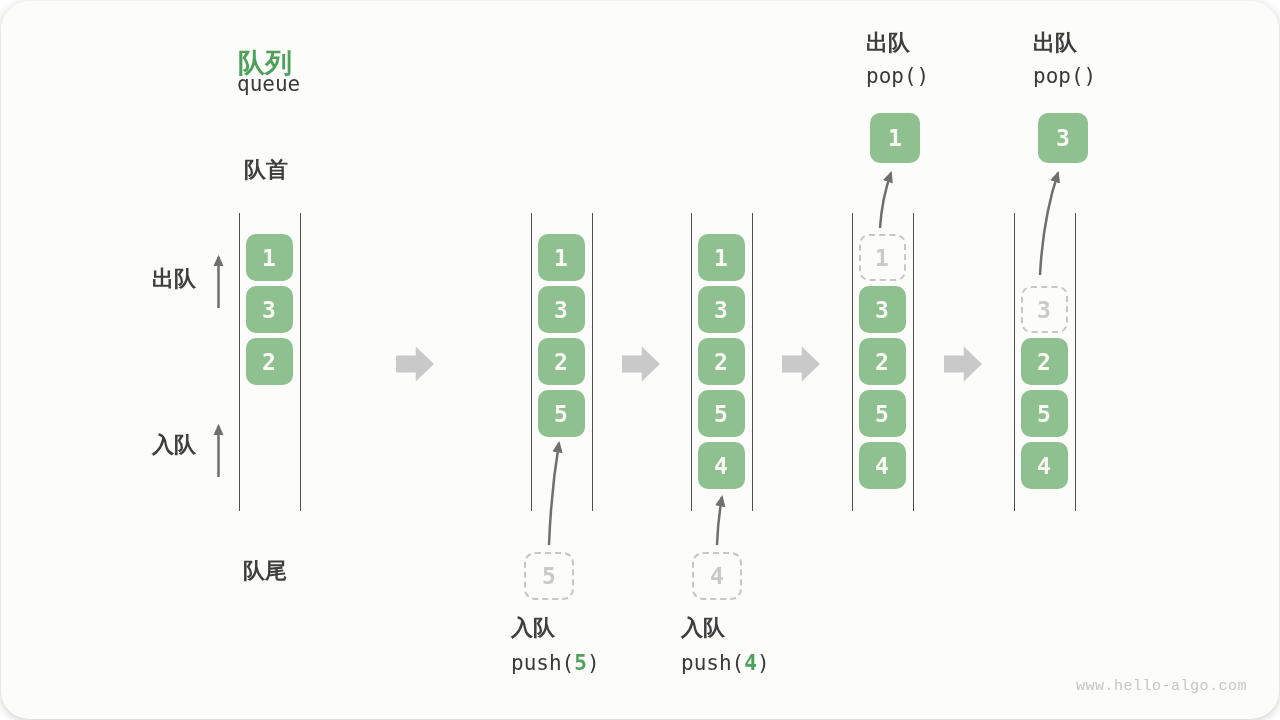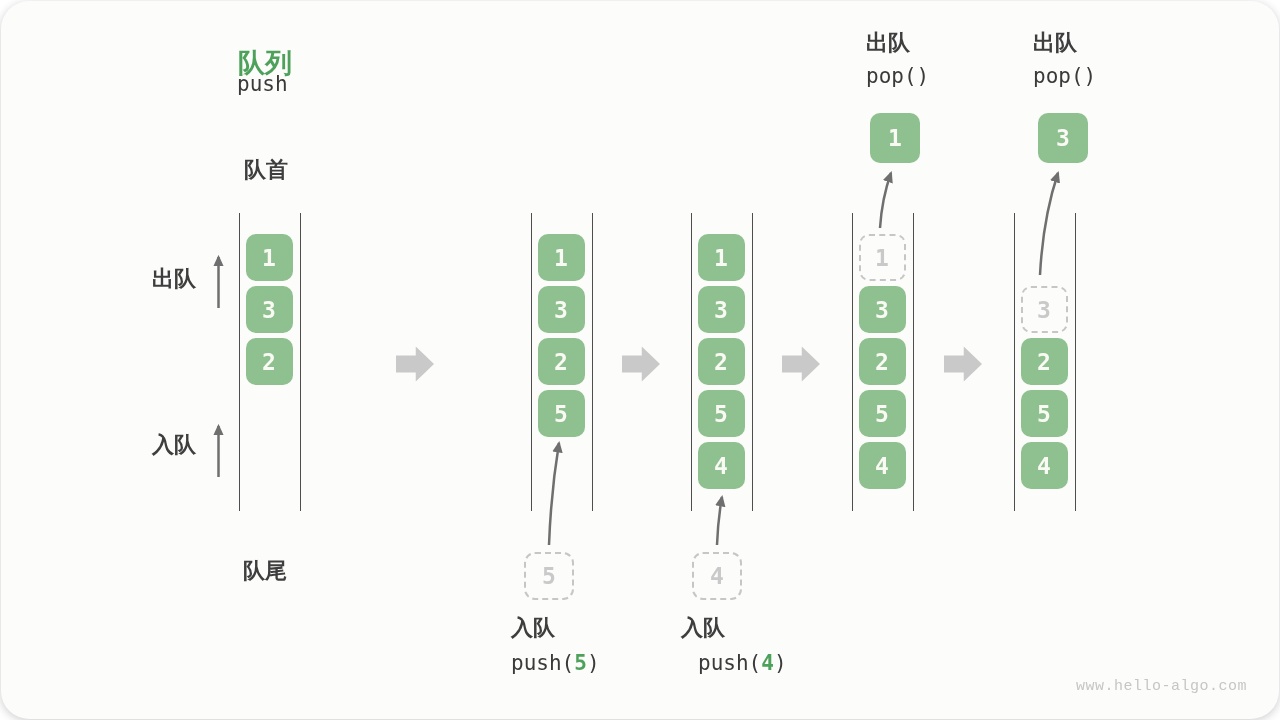--- a/index.html
+++ b/index.html
@@ -48,21 +48,21 @@
   .watermark{font-family:Liberation Mono, monospace;
     font-size:15px;color:var(--watermark);letter-spacing:.5px;}
   svg.overlay{position:absolute;inset:0;pointer-events:none;}
 </style>
 </head>
 <body>
 
 <div class="card">
 
   <div class="abs title-zh" style="left:237px;top:48px;">队列</div>
-  <div class="abs mono" style="left:236px;top:72px;">push</div>
+  <div class="abs mono" style="left:236px;top:72px;">queue</div>
 
   <div class="abs zh" style="left:243px;top:157px;">队首</div>
   <div class="abs zh" style="left:242px;top:558px;">队尾</div>
   <div class="abs zh" style="left:151px;top:266px;">出队</div>
   <div class="abs zh" style="left:151px;top:432px;">入队</div>
 
   <svg class="overlay" width="1280" height="720" viewBox="0 0 1280 720">
     <defs>
       <marker id="ah" viewBox="0 0 11 10" refX="9" refY="5" markerWidth="4.6" markerHeight="4.2" orient="auto">
         <path d="M0,0 L11,5 L0,10 Z" fill="#6F6F6F"></path>
@@ -95,21 +95,21 @@
       <div class="mono" style="position: absolute; left: 510px; top: 651px;"><span>push(</span><span class="arg">5</span><span>)</span></div>
       <div class="vline" style="position: absolute; left: 689.5px; top: 212px; height: 298px;"></div>
       <div class="vline" style="position: absolute; left: 750.5px; top: 212px; height: 298px;"></div>
       <div class="cell solid" style="position: absolute; left: 696.5px; top: 233px;">1</div>
       <div class="cell solid" style="position: absolute; left: 696.5px; top: 285px;">3</div>
       <div class="cell solid" style="position: absolute; left: 696.5px; top: 337px;">2</div>
       <div class="cell solid" style="position: absolute; left: 696.5px; top: 389px;">5</div>
       <div class="cell solid" style="position: absolute; left: 696.5px; top: 441px;">4</div>
       <div class="cell dashed pending" style="position: absolute; left: 691px; top: 551px;">4</div>
       <div class="zh" style="position: absolute; left: 680px; top: 615px;">入队</div>
-      <div class="mono" style="position: absolute; left: 680px; top: 651px; margin-left: 17px;"><span>push(</span><span class="arg">4</span><span>)</span></div>
+      <div class="mono" style="position: absolute; left: 680px; top: 651px;"><span>push(</span><span class="arg">4</span><span>)</span></div>
       <div class="vline" style="position: absolute; left: 850.5px; top: 212px; height: 298px;"></div>
       <div class="vline" style="position: absolute; left: 911.5px; top: 212px; height: 298px;"></div>
       <div class="cell dashed" style="position: absolute; left: 857.5px; top: 233px;">1</div>
       <div class="cell solid" style="position: absolute; left: 857.5px; top: 285px;">3</div>
       <div class="cell solid" style="position: absolute; left: 857.5px; top: 337px;">2</div>
       <div class="cell solid" style="position: absolute; left: 857.5px; top: 389px;">5</div>
       <div class="cell solid" style="position: absolute; left: 857.5px; top: 441px;">4</div>
       <div class="zh" style="position: absolute; left: 865px; top: 30px;">出队</div>
       <div class="mono" style="position: absolute; left: 865px; top: 64px;">pop()</div>
       <div class="cell solid popbox" style="position: absolute; left: 869px; top: 112px;">1</div>

